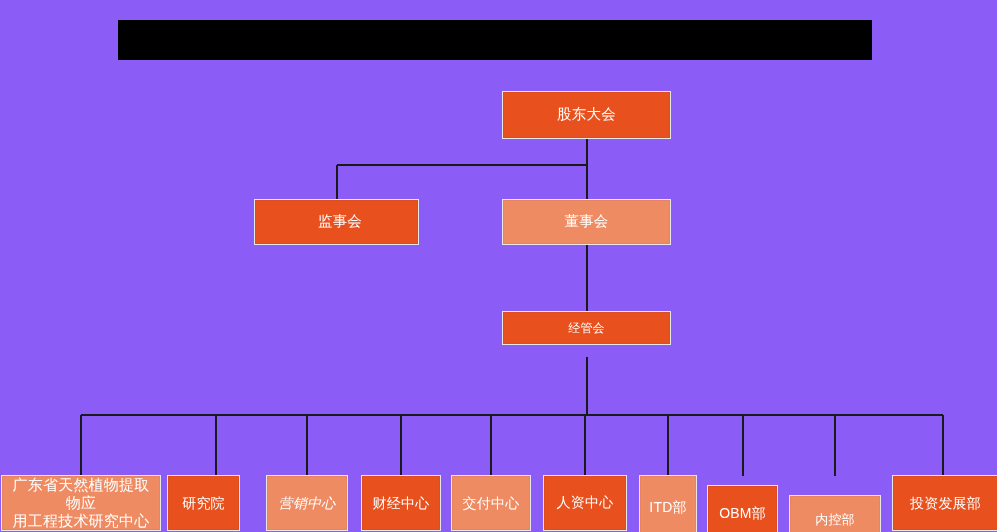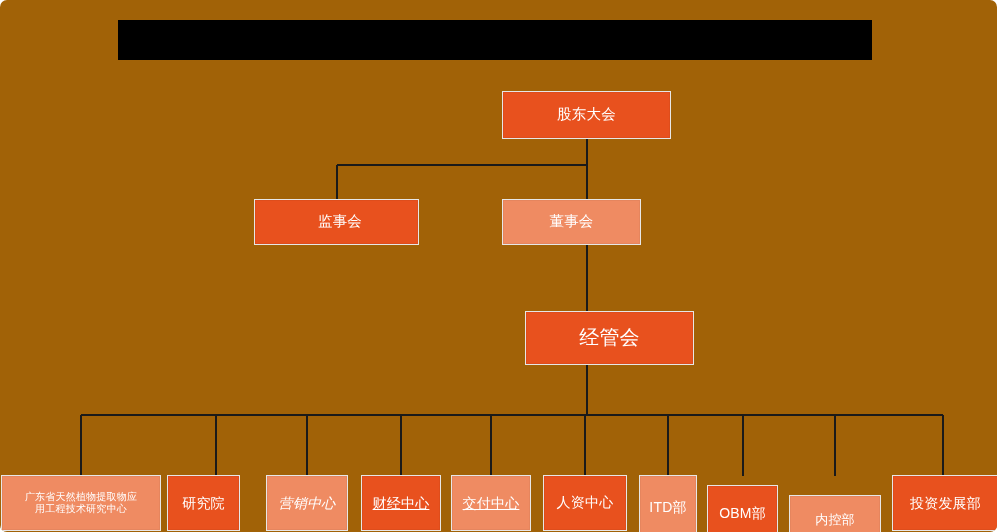--- a/index.html
+++ b/index.html
@@ -8,23 +8,22 @@
     padding: 0;
     background: #ffffff;
   }
   body {
     font-family: "Liberation Sans", "DejaVu Sans", sans-serif;
   }
   #chart-root {
     position: relative;
     width: 997px;
     height: 532px;
-    background: #a16207;
+    background: #8b5cf6;
     overflow: hidden;
-    border-radius: 7px;
   }
   
   .redaction-bar {
     position: absolute;
     left: 118px;
     top: 20px;
     width: 754px;
     height: 40px;
     background: #000000;
   }
@@ -85,40 +84,40 @@
       <div class="edge edge-v" style="left: 942px; top: 415px; height: 61px;"></div>
     </div>
 
   <div id="node-layer">
       <div class="node fill-dark" style="left: 503px; top: 92px; width: 167px; height: 46px; font-size: 14.5px;">
         <span class="node-label">股东大会</span>
       </div>
       <div class="node fill-dark" style="left: 255px; top: 200px; width: 163px; height: 44px; font-size: 14.5px; padding-left: 7px;">
         <span class="node-label">监事会</span>
       </div>
-      <div class="node fill-light" style="left: 503px; top: 200px; width: 137px; height: 44px; font-size: 14.5px;">
+      <div class="node fill-light" style="left: 503px; top: 200px; width: 167px; height: 44px; font-size: 14.5px;">
         <span class="node-label">董事会</span>
       </div>
-      <div class="node fill-dark" style="left: 526px; top: 312px; width: 167px; height: 52px; font-size: 20px;">
+      <div class="node fill-dark" style="left: 503px; top: 312px; width: 167px; height: 32px; font-size: 12px;">
         <span class="node-label">经管会</span>
       </div>
-      <div class="node fill-light" style="left: 2px; top: 476px; width: 158px; height: 54px; font-size: 10px;">
+      <div class="node fill-light" style="left: 2px; top: 476px; width: 158px; height: 54px; font-size: 15px;">
         <span class="node-label">广东省天然植物提取物应
 用工程技术研究中心</span>
       </div>
       <div class="node fill-dark" style="left: 168px; top: 476px; width: 71px; height: 54px; font-size: 14px;">
         <span class="node-label">研究院</span>
       </div>
       <div class="node fill-light" style="left: 267px; top: 476px; width: 80px; height: 54px; font-size: 14px; font-style: italic;">
         <span class="node-label">营销中心</span>
       </div>
-      <div class="node fill-dark" style="left: 362px; top: 476px; width: 78px; height: 54px; font-size: 14px; text-decoration: underline;">
+      <div class="node fill-dark" style="left: 362px; top: 476px; width: 78px; height: 54px; font-size: 14px;">
         <span class="node-label">财经中心</span>
       </div>
-      <div class="node fill-light" style="left: 452px; top: 476px; width: 78px; height: 54px; font-size: 14px; text-decoration: underline;">
+      <div class="node fill-light" style="left: 452px; top: 476px; width: 78px; height: 54px; font-size: 14px;">
         <span class="node-label">交付中心</span>
       </div>
       <div class="node fill-dark" style="left: 544px; top: 476px; width: 82px; height: 54px; font-size: 14px; font-family: Liberation Mono, monospace;">
         <span class="node-label">人资中心</span>
       </div>
       <div class="node fill-light" style="left: 640px; top: 476px; width: 56px; height: 62px; font-size: 14px; align-items: center;">
         <span class="node-label">ITD部</span>
       </div>
       <div class="node fill-dark" style="left: 708px; top: 476px; width: 69px; height: 54px; font-size: 14px; margin-top: 10px;">
         <span class="node-label">OBM部</span>

